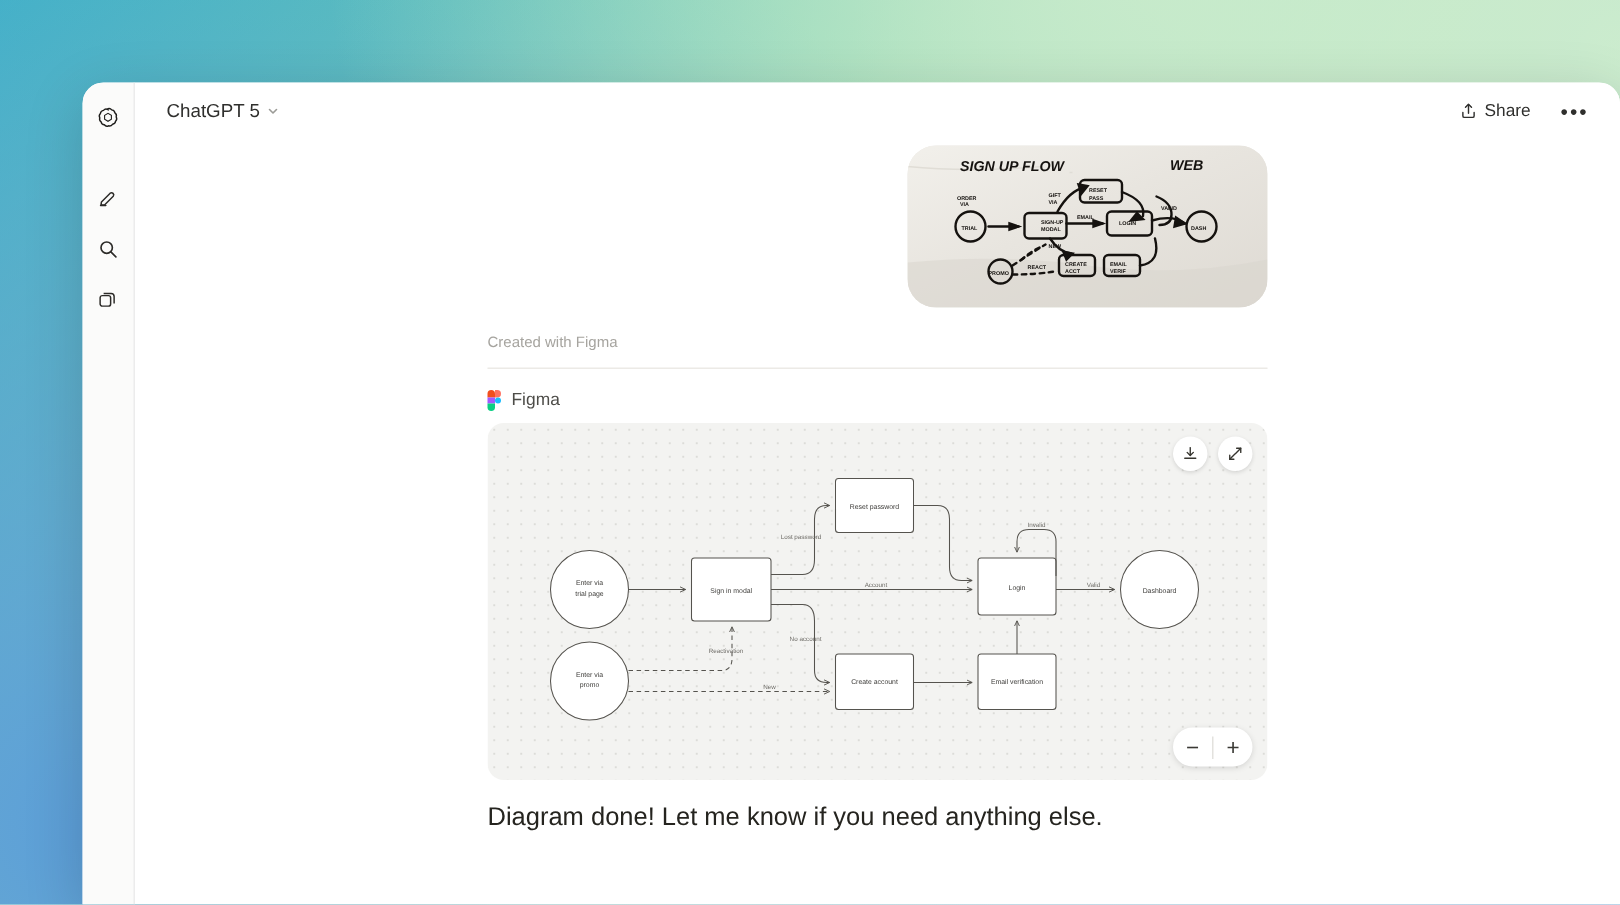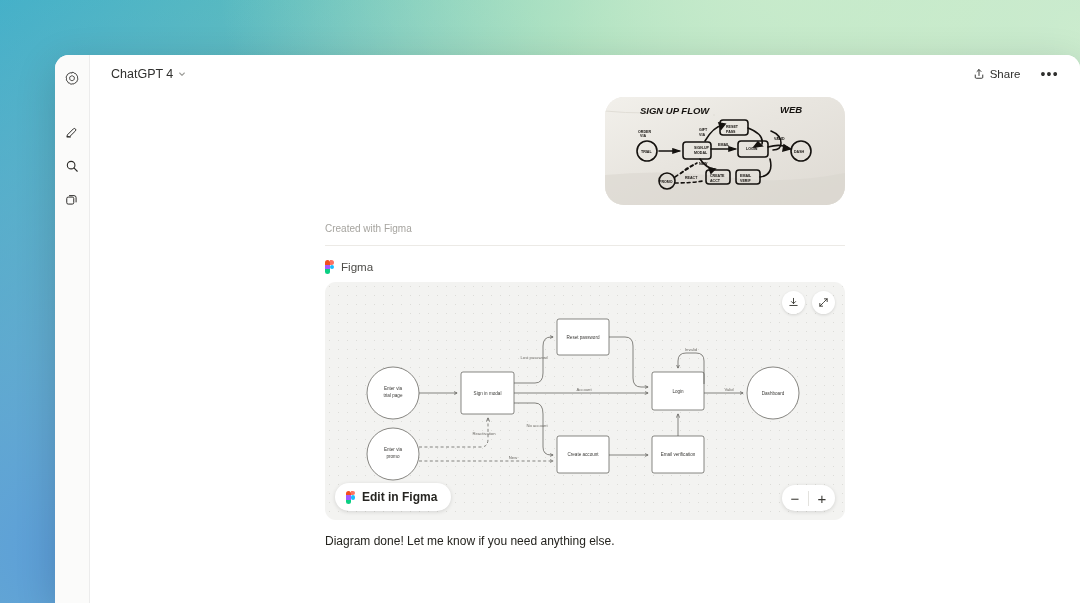--- a/index.html
+++ b/index.html
@@ -155,21 +155,21 @@
   }
   .zbtn {
     width: 26px; height: 26px; display: flex;
     align-items: center; justify-content: center;
     font-size: 15px; color: #3a3934; cursor: pointer;
   }
   .zsep { width: 1px; height: 15px; background: #e3e2de; }
 
   
   .final-msg {
-    margin-top: 13px; font-size: 12px; color: #25241f; line-height: 1.4;
+    margin-top: 13px; font-size: 17px; color: #25241f; line-height: 1.4;
   }
 </style>
 </head>
 <body>
 
 <div class="window">
 
   <div class="sidebar">
     <div class="sb-icon">
       <svg width="16" height="16" viewBox="0 0 24 24" fill="none" stroke="#1f1e1c" stroke-width="1.4">
@@ -193,21 +193,21 @@
     <div class="sb-icon">
       <svg width="14" height="14" viewBox="0 0 24 24" fill="none" stroke="#2c2b28" stroke-width="1.7" stroke-linejoin="round">
         <rect x="3" y="7" width="12" height="12" rx="2.5"></rect>
         <path d="M7 4.5h8.5A3.5 3.5 0 0 1 19 8v8"></path>
       </svg>
     </div>
   </div>
 
   <div class="topbar">
     <div class="model-btn">
-      <span>ChatGPT 4</span>
+      <span>ChatGPT 5</span>
       <svg class="chev" width="8" height="8" viewBox="0 0 12 12" fill="none" stroke="#9b9b97" stroke-width="1.6" stroke-linecap="round" stroke-linejoin="round">
           <path d="M2.5 4.5L6 8l3.5-3.5"></path>
         </svg>
     </div>
     <div class="topbar-right">
       <div class="share-btn">
         <svg width="12" height="12" viewBox="0 0 24 24" fill="none" stroke="#2f2f2d" stroke-width="1.9" stroke-linecap="round" stroke-linejoin="round">
           <path d="M12 15V3.5"></path>
             <path d="M8 7l4-4 4 4"></path>
             <path d="M4.5 14v4.5A2 2 0 0 0 6.5 20.5h11a2 2 0 0 0 2-2V14"></path>
@@ -372,32 +372,20 @@
           <div class="round-btn">
             <svg width="11" height="11" viewBox="0 0 24 24" fill="none" stroke="#36352f" stroke-width="2" stroke-linecap="round" stroke-linejoin="round">
               <path d="M14 4h6v6"></path>
                 <path d="M20 4l-7.5 7.5"></path>
                 <path d="M10 20H4v-6"></path>
                 <path d="M4 20l7.5-7.5"></path>
             </svg>
           </div>
         </div>
 
-        <div class="cv-bl">
-          <div class="edit-figma">
-            <span class="figma-mark">
-              <i class="fm-a"></i>
-                <i class="fm-b"></i>
-                <i class="fm-c"></i>
-                <i class="fm-d"></i>
-                <i class="fm-e"></i>
-            </span>
-            <span>Edit in Figma</span>
-          </div>
-        </div>
 
         <div class="cv-br">
           <div class="zbtn">−</div>
           <div class="zsep"></div>
           <div class="zbtn">+</div>
         </div>
       </div>
 
       <div class="final-msg">Diagram done! Let me know if you need anything else.</div>
 

